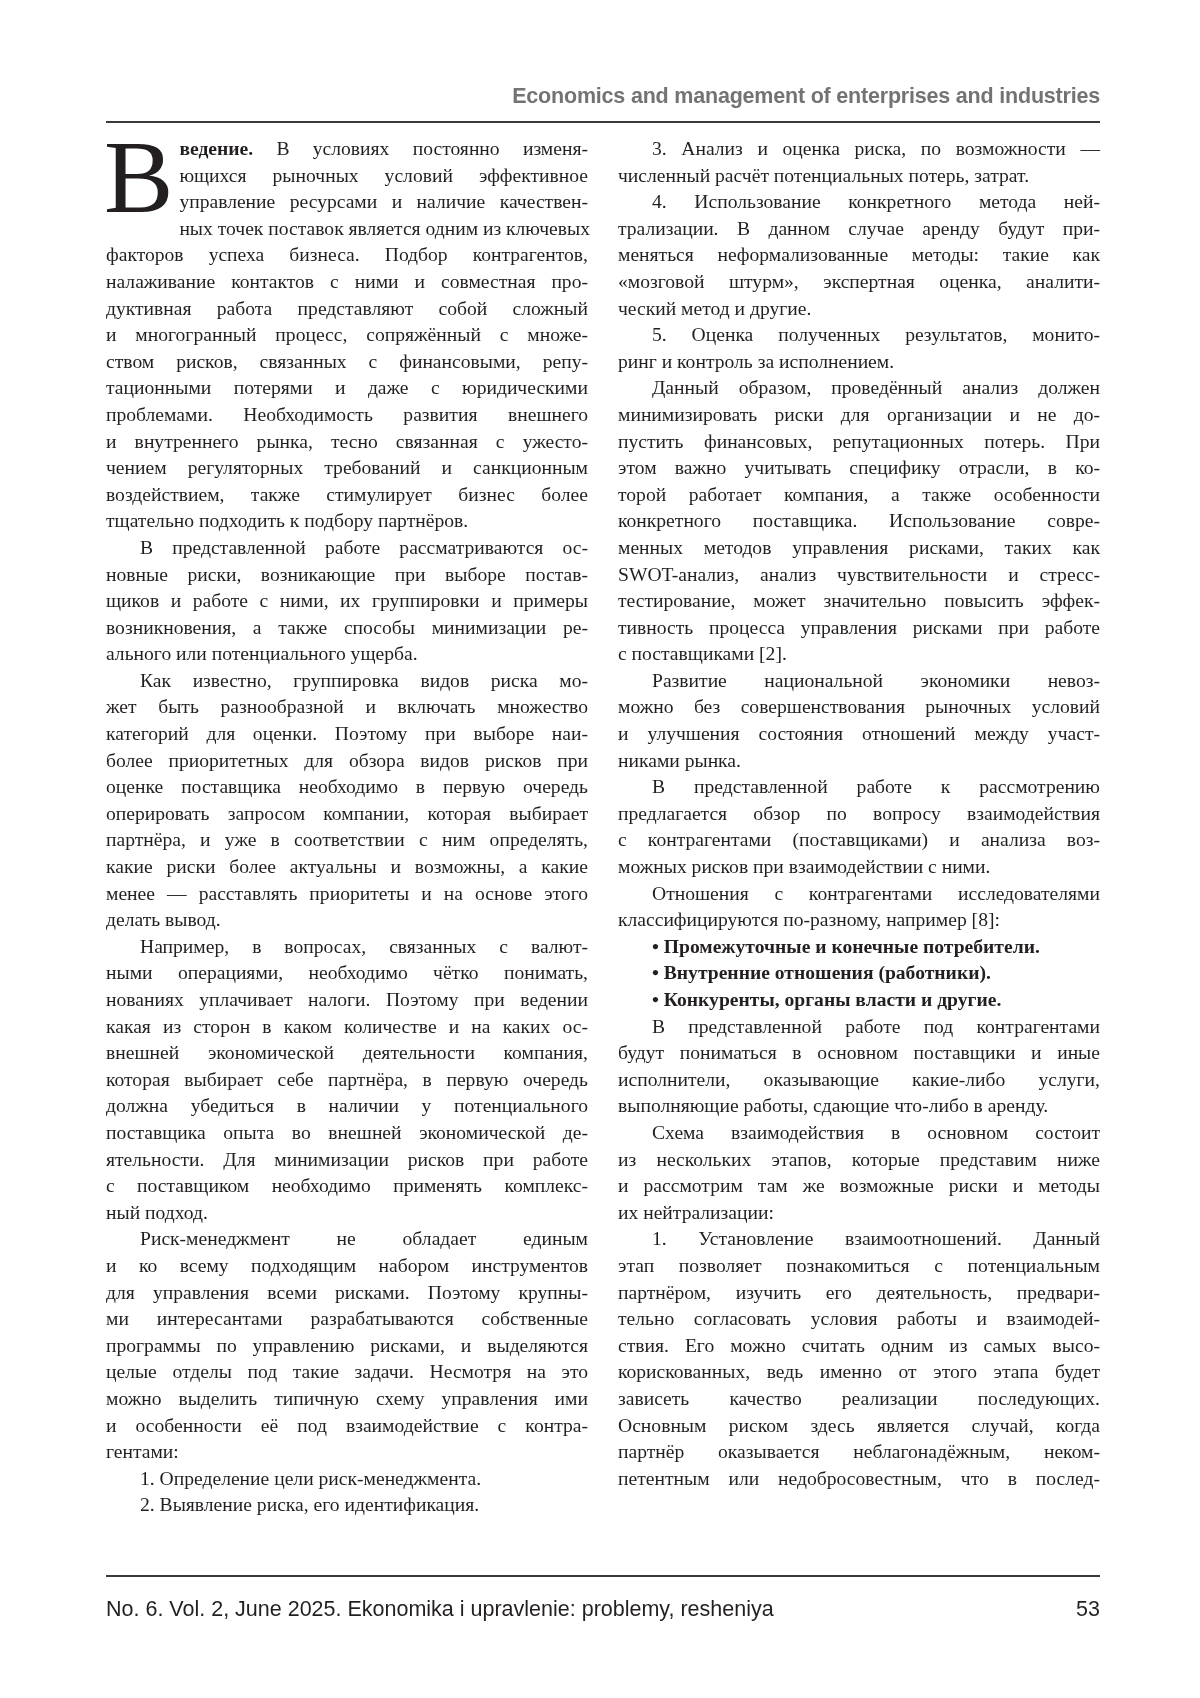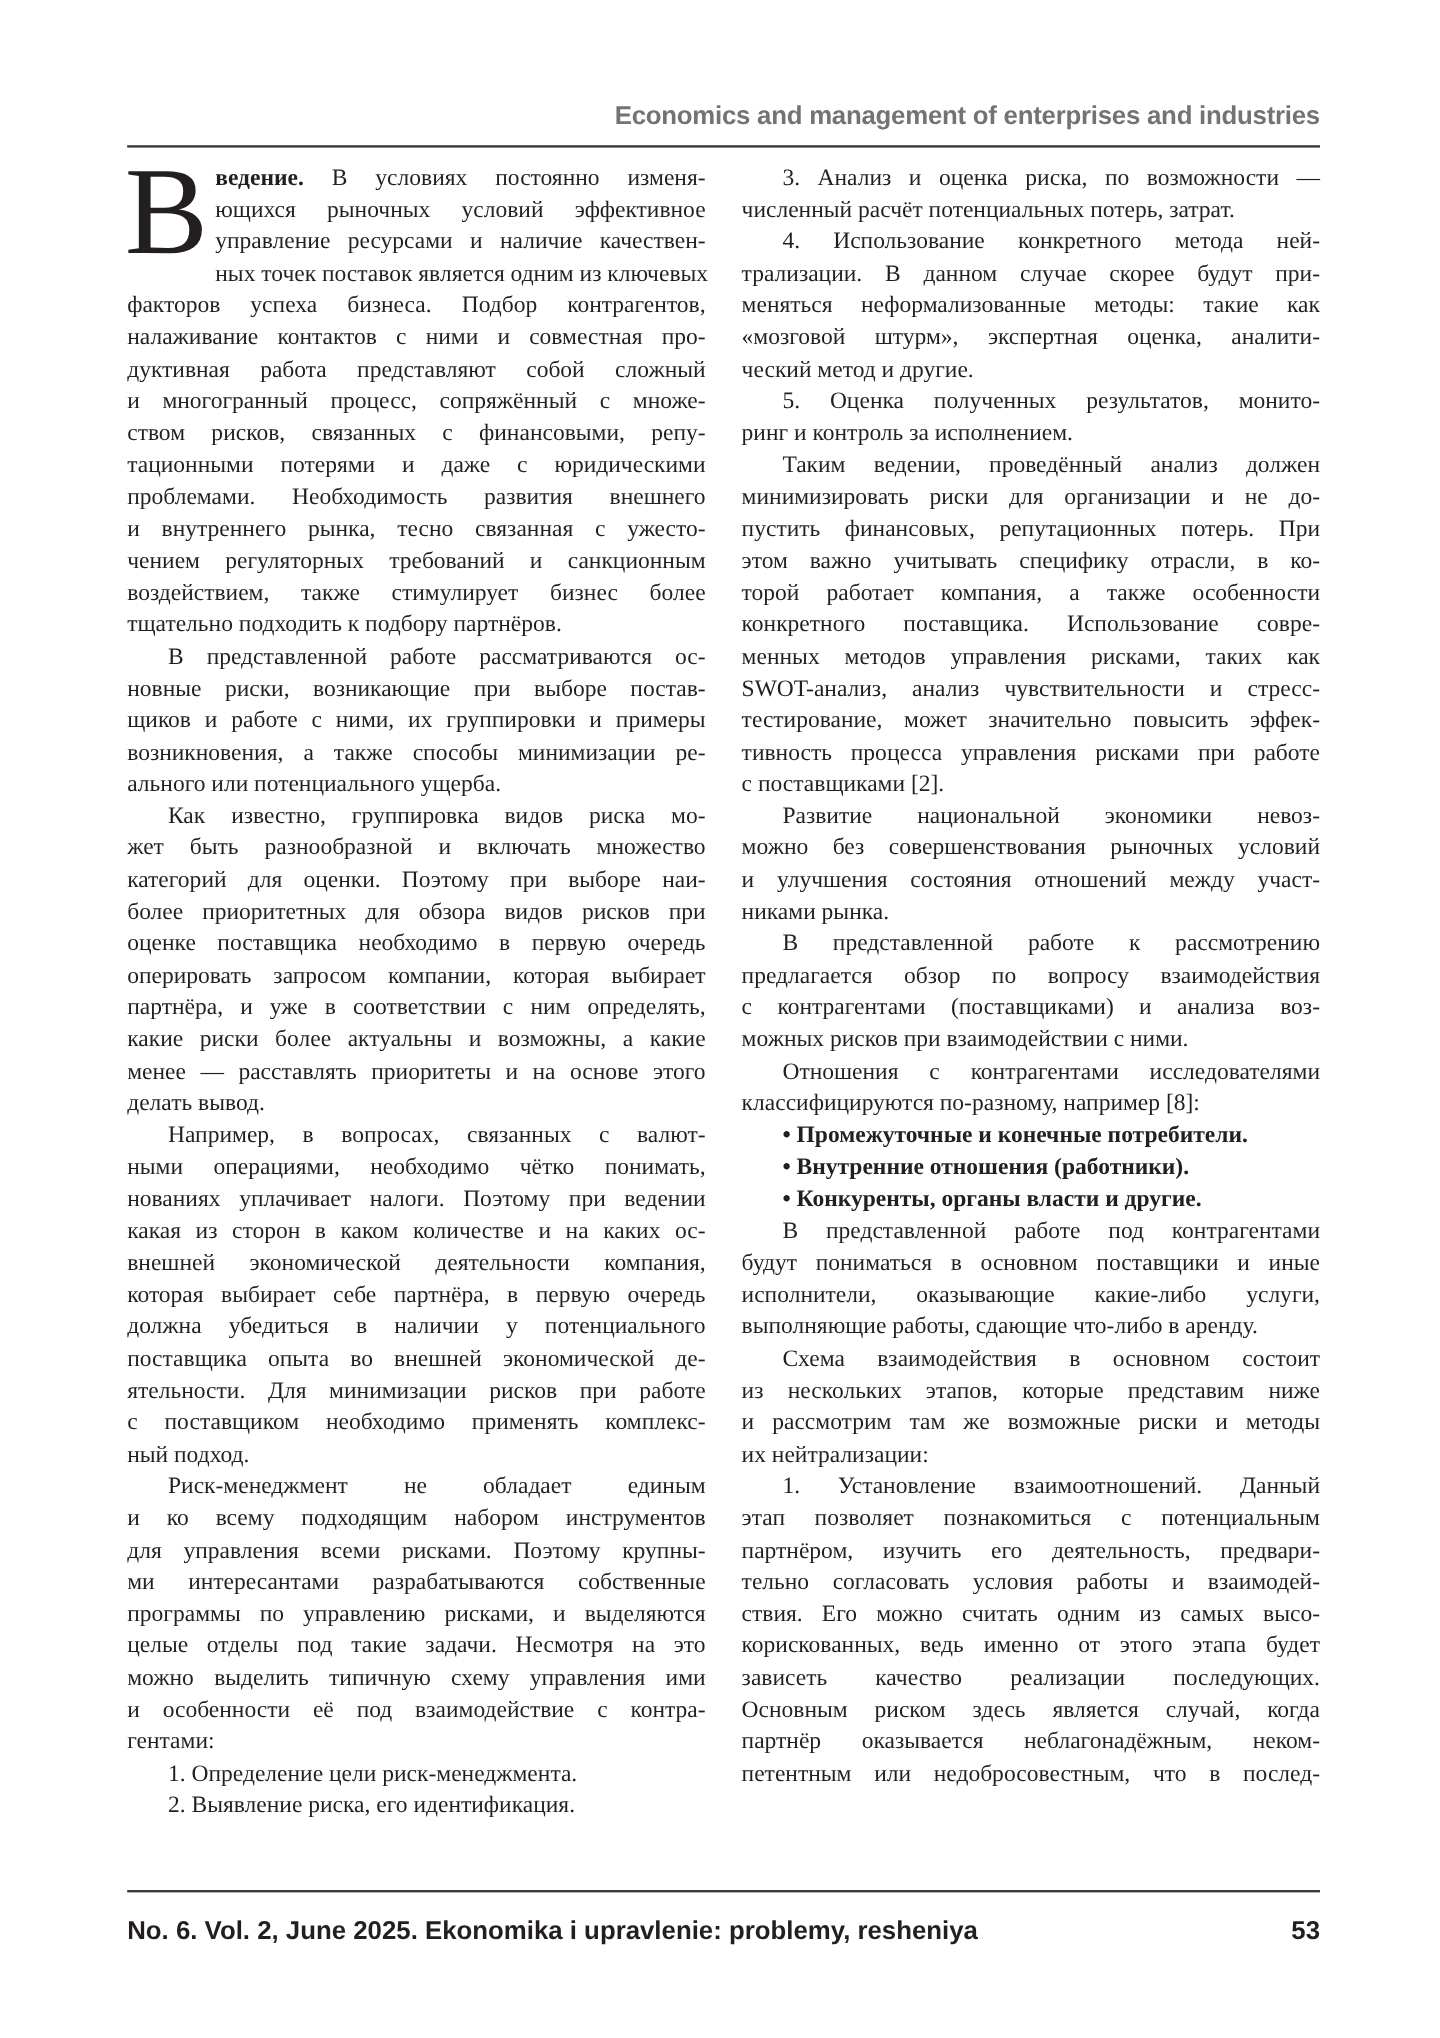--- a/index.html
+++ b/index.html
@@ -9,21 +9,21 @@
       text-align: right;
       font-family: "Liberation Sans", sans-serif;
       font-weight: bold; font-size: 21.5px; letter-spacing: -0.2px;
       color: #737373;
     }
     .rule-top { position: absolute; left: 106px; width: 994px; top: 121px; height: 2px; background: #3a3a3a; }
     .rule-bottom { position: absolute; left: 106px; width: 994px; top: 1575px; height: 2px; background: #3a3a3a; }
     .footer {
       position: absolute; left: 106px; right: 100px; top: 1597px;
       font-family: "Liberation Sans", sans-serif; font-size: 21.5px;
-      display: flex; justify-content: space-between; color: #231f20; font-weight: bold;
+      display: flex; justify-content: space-between; color: #231f20;
     }
     .col {
       position: absolute; top: 136px; width: 482px;
       font-family: "Liberation Serif", serif; font-size: 19.6px; line-height: 26.6px;
       text-align: justify; hyphens: manual; color: #231f20;
     }
     .col-left { left: 106px; }
     .col-right { left: 618px; }
     .col .ln { display: block; text-align: justify; text-align-last: justify; white-space: nowrap; }
     .col .ln.last { text-align-last: left; }
@@ -96,27 +96,27 @@
   <span class="ln">и особенности её под взаимодействие с контра-</span>
   <span class="ln last">гентами:</span>
   <span class="ln last listnum">1.  Определение цели риск-менеджмента.</span>
   <span class="ln last listnum">2.  Выявление риска, его идентификация.</span>
 </div>
 
 <div class="col col-right">
   <span class="ln listnum">3.  Анализ и оценка риска, по возможности —</span>
   <span class="ln last">численный расчёт потенциальных потерь, затрат.</span>
   <span class="ln listnum">4.  Использование конкретного метода ней-</span>
-  <span class="ln">трализации. В данном случае скорее будут при-</span>
+  <span class="ln">трализации. В данном случае аренду будут при-</span>
   <span class="ln">меняться неформализованные методы: такие как</span>
   <span class="ln">«мозговой штурм», экспертная оценка, аналити-</span>
   <span class="ln last">ческий метод и другие.</span>
   <span class="ln listnum">5.  Оценка полученных результатов, монито-</span>
   <span class="ln last">ринг и контроль за исполнением.</span>
-  <span class="ln indent">Таким ведении, проведённый анализ должен</span>
+  <span class="ln indent">Данный образом, проведённый анализ должен</span>
   <span class="ln">минимизировать риски для организации и не до-</span>
   <span class="ln">пустить финансовых, репутационных потерь. При</span>
   <span class="ln">этом важно учитывать специфику отрасли, в ко-</span>
   <span class="ln">торой работает компания, а также особенности</span>
   <span class="ln">конкретного поставщика. Использование совре-</span>
   <span class="ln">менных методов управления рисками, таких как</span>
   <span class="ln">SWOT-анализ, анализ чувствительности и стресс-</span>
   <span class="ln">тестирование, может значительно повысить эффек-</span>
   <span class="ln">тивность процесса управления рисками при работе</span>
   <span class="ln last">с поставщиками [2].</span>

